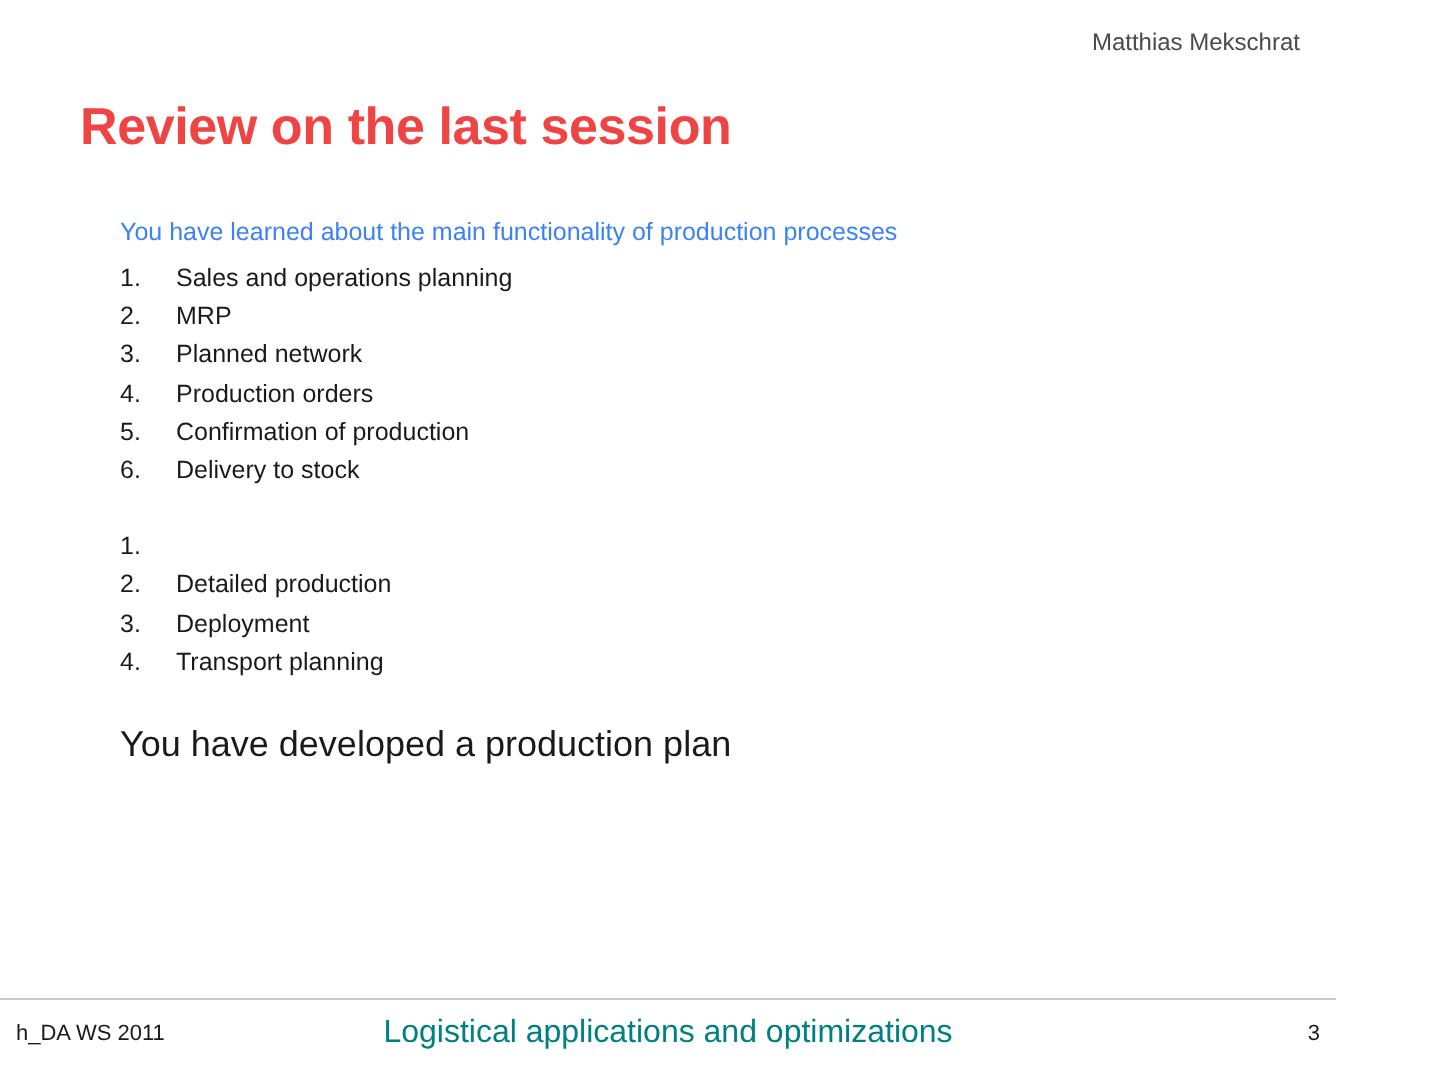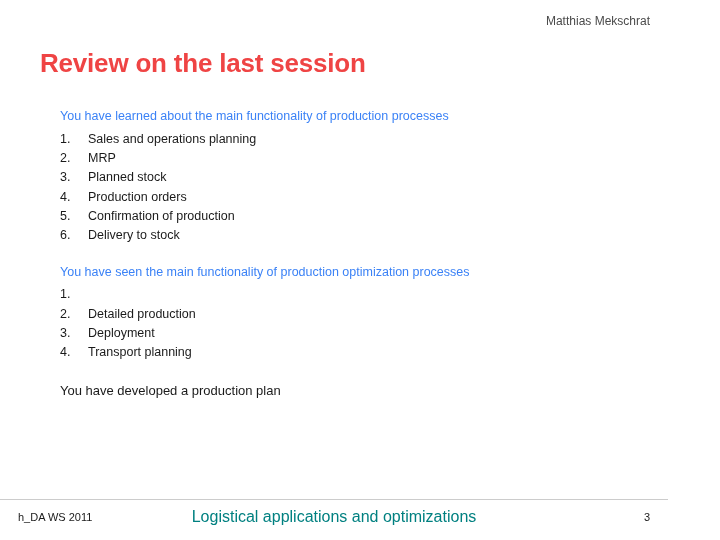--- a/index.html
+++ b/index.html
@@ -72,34 +72,34 @@
       color: #1a1a1a;
       line-height: 1.55;
     }
 
     .numbered-list li .num {
       min-width: 28px;
       color: #1a1a1a;
     }
 
     .standalone-text {
-      font-size: 13px;
+      font-size: 18px;
       color: #1a1a1a;
       line-height: 1.55;
       margin-bottom: 6px;
     }
 
     .footer {
       position: absolute;
       bottom: 14px;
       left: 0;
       right: 0;
       display: flex;
       align-items: center;
-      padding: 0 18px;
+      padding: 0 8px;
       border-top: 1px solid #cccccc;
       padding-top: 8px;
     }
 
     .footer-left {
       font-size: 11px;
       color: #1a1a1a;
       flex: 1;
     }
 
@@ -134,39 +134,38 @@
         <li>
             <span class="num">1.</span>
             <span>Sales and operations planning</span>
           </li>
         <li>
             <span class="num">2.</span>
             <span>MRP</span>
           </li>
         <li>
             <span class="num">3.</span>
-            <span>Planned stock</span>
+            <span>Planned network</span>
           </li>
         <li>
             <span class="num">4.</span>
             <span>Production orders</span>
           </li>
         <li>
             <span class="num">5.</span>
             <span>Confirmation of production</span>
           </li>
         <li>
             <span class="num">6.</span>
             <span>Delivery to stock</span>
           </li>
       </ul>
     </div>
 
     <div class="section">
-      <div class="section-intro">You have seen the main functionality of production optimization processes</div>
       <ul class="numbered-list">
         <li>
             <span class="num">1.</span>
           </li>
         <li>
             <span class="num">2.</span>
             <span>Detailed production</span>
           </li>
         <li>
             <span class="num">3.</span>

